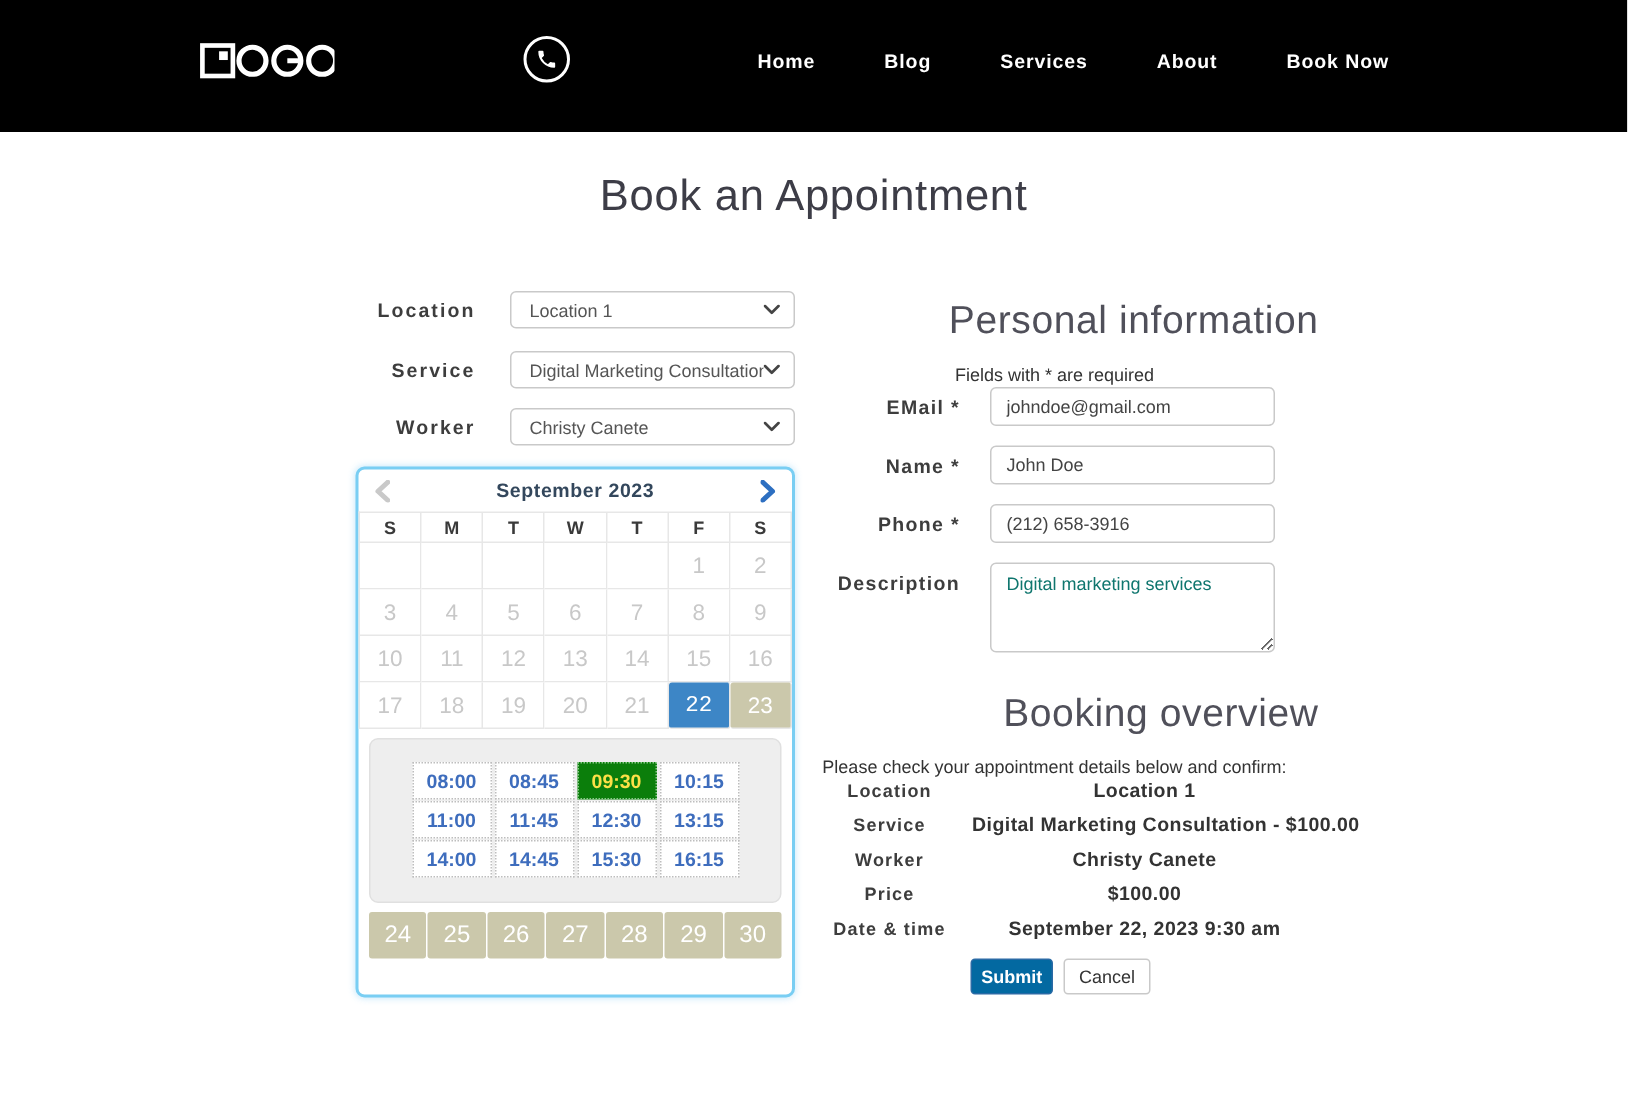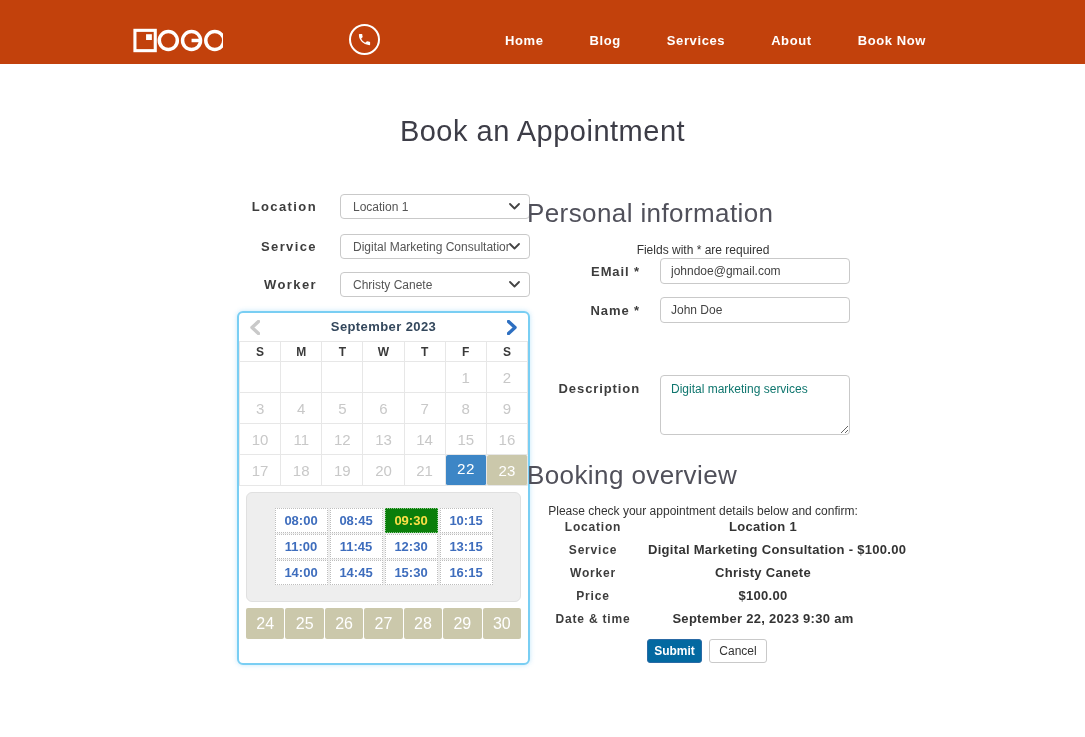--- a/index.html
+++ b/index.html
@@ -1,21 +1,21 @@
 <!DOCTYPE html>
 <html><head>
 <meta charset="utf-8">
 <style>
   * { margin:0; padding:0; box-sizing:border-box; }
   html,body { background:#fff; }
   body { font-family:"Liberation Sans", sans-serif; }
   .page { position:relative; width:1085px; height:737px; overflow:hidden; background:#fff; }
 
   
-  .header { position:absolute; left:0; top:0; width:1085px; height:64px; background:#c2410c; }
+  .header { position:absolute; left:0; top:0; width:1085px; height:88px; background:#000000; }
   .logo { position:absolute; left:133px; top:26px; height:29px; cursor:pointer; }
   .phone-badge { position:absolute; left:349px; top:24px; width:31px; height:31px;
     border:2px solid #fff; border-radius:50%; display:flex; align-items:center; justify-content:center; cursor:pointer; }
   .nav { position:absolute; left:505px; top:0; height:81px; display:flex; align-items:center; gap:46px; }
   .nav a { color:#fff; font-size:13px; font-weight:bold; letter-spacing:.6px; text-decoration:none; white-space:nowrap; cursor:pointer; }
 
   
   .page-title { position:absolute; left:0; top:115px; width:1085px; text-align:center;
     font-size:29px; font-weight:400; color:#3d3d47; letter-spacing:.5px; }
 
@@ -51,21 +51,21 @@
     display:grid; grid-template-columns:repeat(4,53px); gap:1px 2px; }
   .slot { height:25px; line-height:23px; text-align:center; background:#fff; border:1px dotted #bdbdbd;
     font-size:13px; font-weight:bold; color:#3e6dbd; cursor:pointer; }
   .slot.selected { background:#0b7e0b; color:#fde047; border:1px dotted #8cc98c; }
   .cal-bottom-week { position:absolute; left:7px; top:295px; width:275px;
     display:grid; grid-template-columns:repeat(7,1fr); gap:0 1px; }
   .cal-bday { height:31px; line-height:31px; text-align:center; background:#cbc8ab; color:#fff;
     font-size:16px; border-radius:2px; cursor:pointer; }
 
   
-  .ri-heading { position:absolute; left:527px; width:352px; text-align:left;
+  .ri-heading { position:absolute; left:527px; width:352px; text-align:right;
     font-size:26px; font-weight:400; color:#50505a; letter-spacing:.4px; }
   .ri-note { position:absolute; left:527px; width:352px; text-align:center; font-size:12px; color:#333; }
   .field-row { position:absolute; left:500px; width:350px; display:flex; }
   .field-label { width:140px; text-align:right; font-size:13px; font-weight:bold; color:#3d3d3d;
     letter-spacing:.9px; padding-top:6px; }
   .field-input { margin-left:20px; width:190px; height:26px; border:1px solid #c9c9c9; border-radius:4px;
     font-family:"Liberation Sans",sans-serif; font-size:12px; color:#444; padding:0 10px; outline:none; }
   .field-textarea { margin-left:20px; width:190px; height:60px; border:1px solid #c9c9c9; border-radius:4px;
     font-family:"Liberation Sans",sans-serif; font-size:12px; color:#0f766e; padding:6px 10px; outline:none; resize:both; overflow:auto; }
   .bo-note { position:absolute; left:527px; width:352px; text-align:center; font-size:12px; color:#333; }
@@ -241,20 +241,24 @@
   <div class="ri-note" style="top:243px;">Fields with * are required</div>
 
   <div class="field-row" style="top:297px;">
     <div class="field-label">Name *</div>
     <input class="field-input" type="text" value="John Doe" style="">
   </div>
   <div class="field-row" style="top:258px;">
     <div class="field-label">EMail *</div>
     <input class="field-input" type="text" value="johndoe@gmail.com" style="">
   </div>
+  <div class="field-row" style="top:336px;">
+    <div class="field-label">Phone *</div>
+    <input class="field-input" type="text" value="(212) 658-3916" style="">
+  </div>
   <div class="field-row" style="top:375px;">
     <div class="field-label">Description</div>
     <textarea class="field-textarea" style="">Digital marketing services</textarea>
   </div>
 
   <div class="ri-heading" style="top:460px;">Booking overview</div>
   <div class="bo-note" style="top:504px;">Please check your appointment details below and confirm:</div>
   <div class="bo-rows" id="bo-rows">
       <div class="bo-row">
         <div class="bo-label">Location</div>

